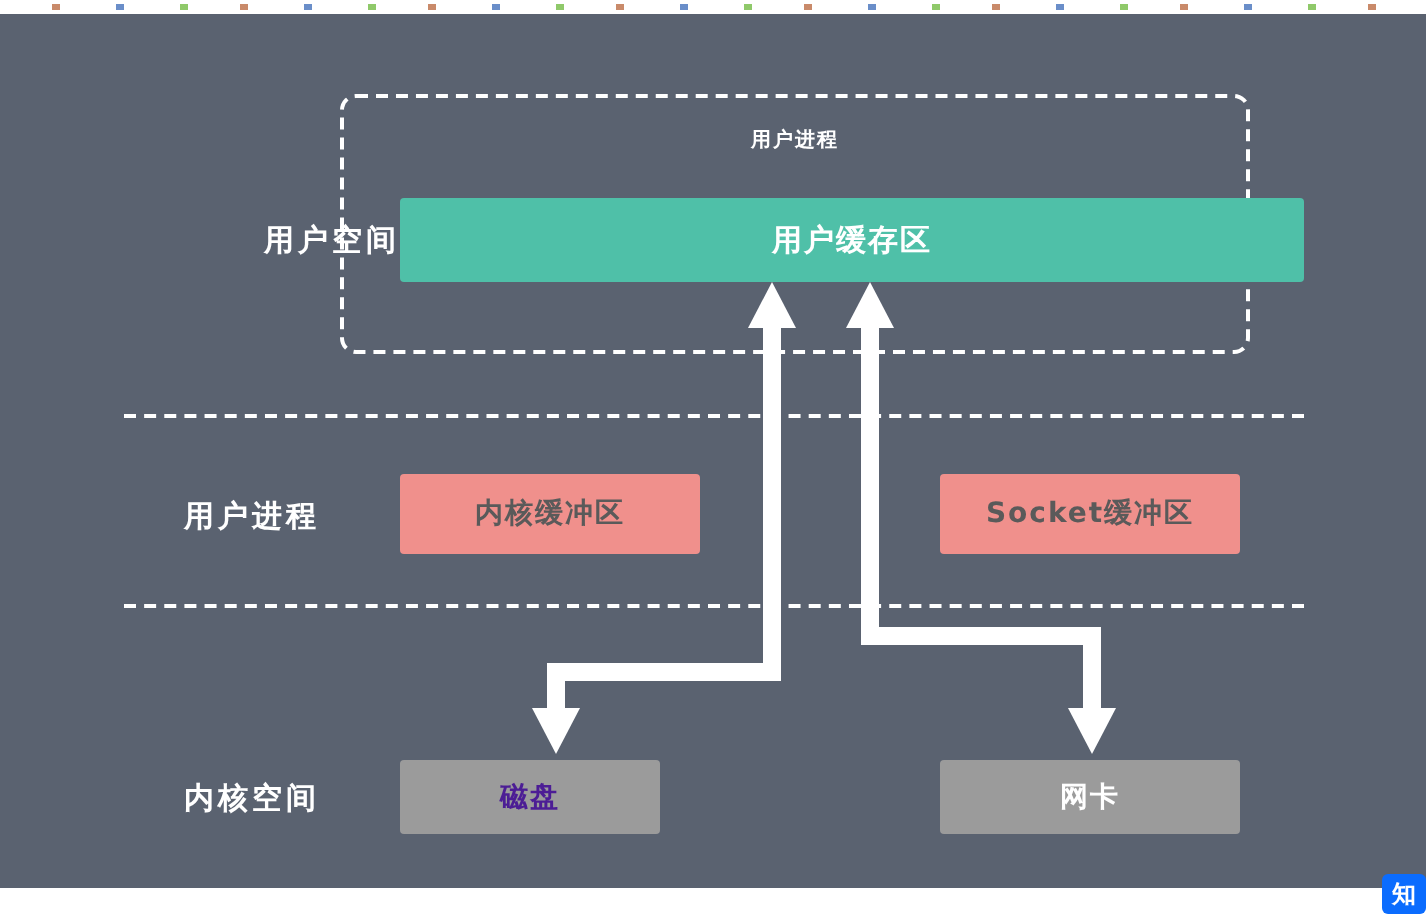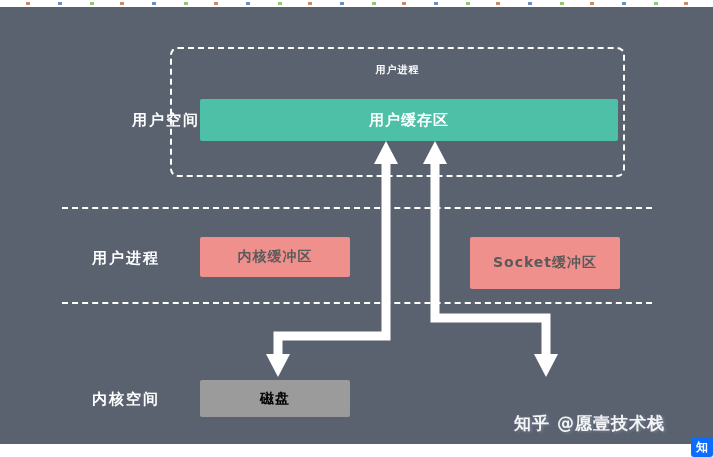--- a/index.html
+++ b/index.html
@@ -11,24 +11,24 @@
   .ants{position:absolute;top:2px;left:0;width:713px;height:3px;
     background:repeating-linear-gradient(90deg,
       rgba(255,255,255,0) 0 26px, #c98a6a 26px 30px,
       rgba(255,255,255,0) 30px 58px, #6a8ec9 58px 62px,
       rgba(255,255,255,0) 62px 90px, #8fc96a 90px 94px);}
   .layer-label{position:absolute;color:#ffffff;font-size:15px;font-weight:600;letter-spacing:2px;white-space:nowrap;}
   .sep{position:absolute;left:62px;width:590px;height:0;border-top:2px dashed #ffffff;}
   .process-box{position:absolute;left:170px;top:47px;width:451px;height:126px;border:2px dashed #ffffff;border-radius:8px;}
   .process-title{position:absolute;top:14px;left:0;width:100%;text-align:center;color:#ffffff;font-size:10px;font-weight:600;letter-spacing:1px;}
   .box{position:absolute;display:flex;align-items:center;justify-content:center;font-size:14px;font-weight:600;letter-spacing:1px;border-radius:2px;}
-  .box.teal{left:200px;top:99px;width:418px;height:42px;color:#ffffff;font-size:15px;}
+  .box.teal{left:200px;top:99px;width:452px;height:42px;color:#ffffff;font-size:15px;}
   .box.kernel{left:200px;top:237px;width:150px;height:40px;color:#5a5a5a;}
-  .box.socket{left:470px;top:237px;width:150px;height:52px;color:#5a5a5a;}
-  .box.disk{left:200px;top:380px;width:150px;height:37px;color:#000000;}
+  .box.socket{left:470px;top:237px;width:150px;height:40px;color:#5a5a5a;}
+  .box.disk{left:200px;top:380px;width:130px;height:37px;color:#4c1d95;}
   .box.nic{left:470px;top:380px;width:150px;height:37px;color:#ffffff;}
   svg.arrows{position:absolute;left:0;top:0;pointer-events:none;}
   .arrow-line{fill:none;stroke:#ffffff;stroke-width:9;stroke-linejoin:miter;}
   .arrow-head{fill:#ffffff;stroke:none;}
   .watermark{position:absolute;left:514px;top:412px;color:rgba(255,255,255,0.93);font-size:17px;font-weight:600;
     letter-spacing:1px;white-space:nowrap;text-shadow:2px 1px 3px rgba(130,140,160,0.7);}
   .zhihu-logo{position:absolute;left:691px;top:437px;width:22px;height:20px;background:#0b6cfe;color:#ffffff;
     border-radius:3px;display:flex;align-items:center;justify-content:center;font-size:12px;font-weight:700;}
 </style>
 </head>
@@ -52,29 +52,29 @@
   </div>
 
   <div class="box teal" style="background-color: rgb(79, 192, 168);">用户缓存区</div>
 
   <div class="box kernel" style="background-color: rgb(240, 144, 140);">内核缓冲区</div>
 
   <div class="box socket" style="background-color: rgb(240, 144, 140);">Socket缓冲区</div>
 
   <div class="box disk" style="background-color: rgb(155, 155, 155);">磁盘</div>
 
+  <div class="box nic" style="background-color: rgb(155, 155, 155);">网卡</div>
 
   <svg class="arrows" width="713" height="457" viewBox="0 0 713 457">
 
     <path class="arrow-line" d="M 278 356 L 278 336 L 386 336 L 386 162"></path>
     <polygon class="arrow-head" points="374,164 398,164 386,141"></polygon>
     <polygon class="arrow-head" points="266,354 290,354 278,377"></polygon>
 
     <path class="arrow-line" d="M 435 162 L 435 318 L 546 318 L 546 356"></path>
     <polygon class="arrow-head" points="423,164 447,164 435,141"></polygon>
     <polygon class="arrow-head" points="534,354 558,354 546,377"></polygon>
   </svg>
 
-  <div class="watermark">知乎 @愿壹技术栈</div>
   <div class="strip bottom"></div>
   <div class="zhihu-logo">知</div>
 
 </div>
 
 </body></html>

